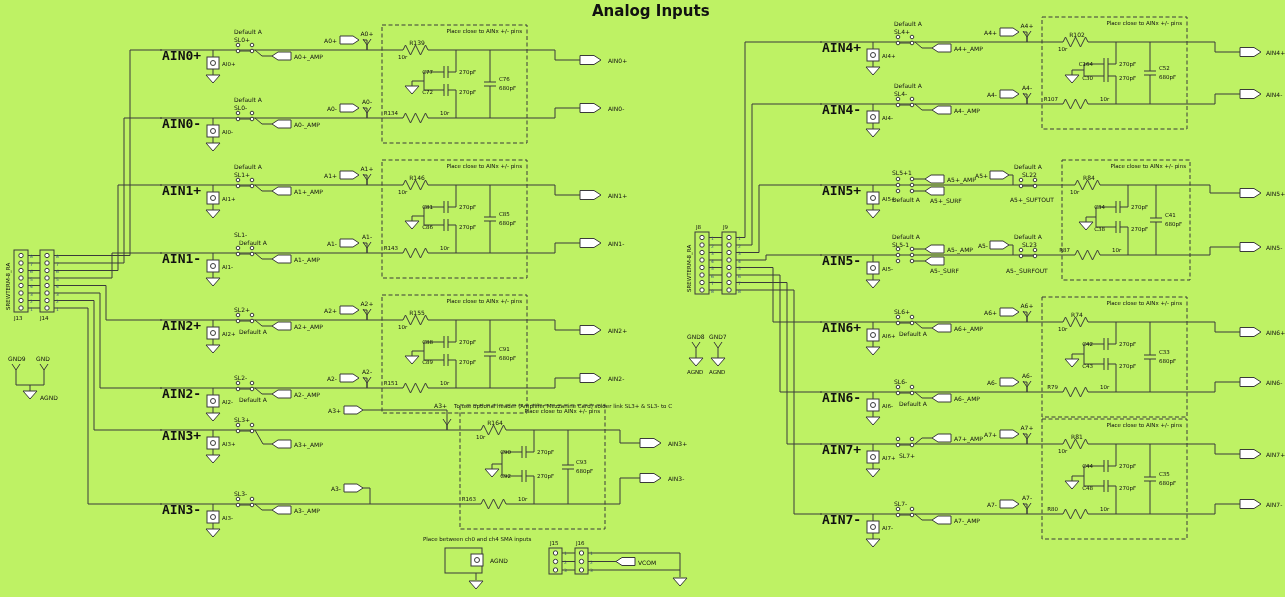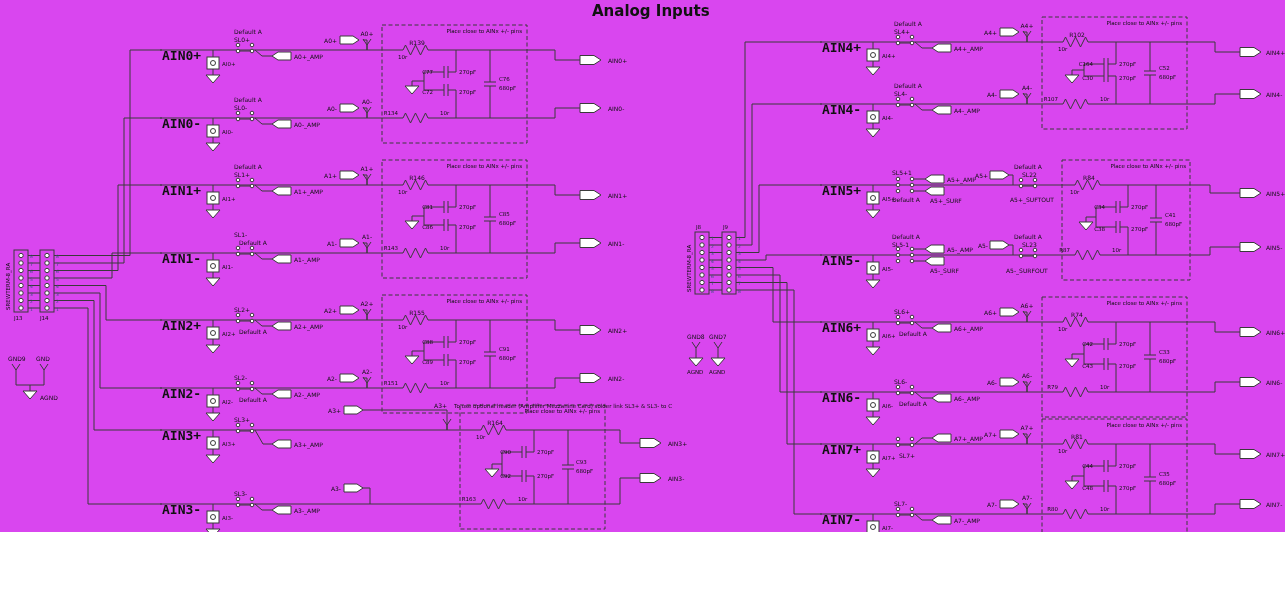--- a/index.html
+++ b/index.html
@@ -1,16 +1,16 @@
 <!DOCTYPE html>
 <html><head>
 <meta charset="utf-8">
 <style>
   html,body{margin:0;padding:0;background:#fff}
-  #stage{position:relative;width:1285px;height:532px;background:#d946ef;overflow:hidden}
+  #stage{position:relative;width:1285px;height:597px;background:#bef264;overflow:hidden}
   svg{font-family:"DejaVu Sans",sans-serif;font-size:6.5px;fill:#111}
   svg text{stroke:none}
   .ln{stroke:#3a3a3a;fill:none;stroke-width:1}
   .box{stroke-dasharray:4,2.5}
   .ch{font-family:"DejaVu Sans Mono",monospace;font-weight:bold;font-size:13px}
   .s{font-size:5.5px}
   .t{font-size:6px}
   .p{font-size:4.5px;fill:#35507e}
   .e{text-anchor:end}
   .m{text-anchor:middle}

